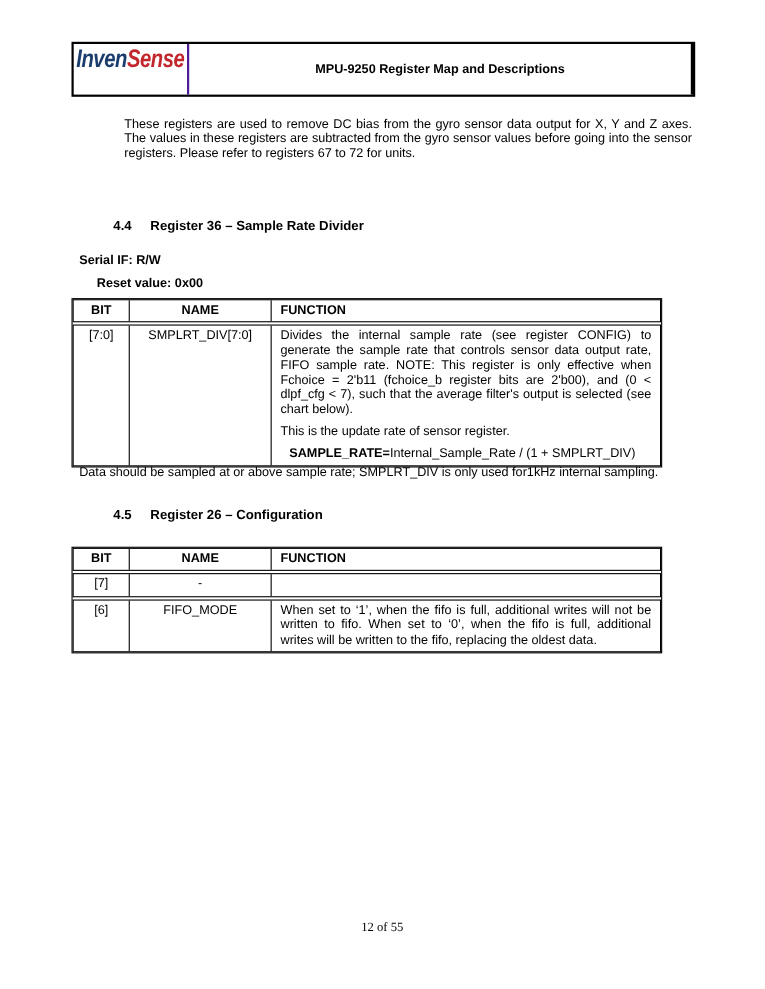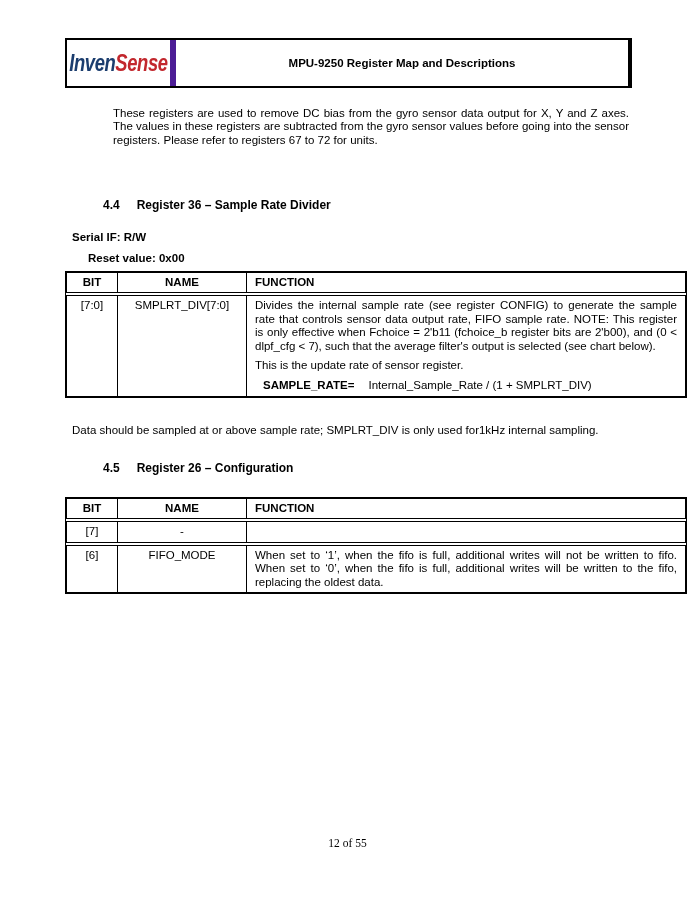--- a/index.html
+++ b/index.html
@@ -6,52 +6,52 @@
   .page {
     position:relative; width:695px; height:899px; background:#fff;
     font-family:"Liberation Sans","DejaVu Sans",sans-serif; color:#000;
     font-size:11.5px; overflow:hidden;
   }
   
   .doc-header {
     position:absolute; left:65px; top:38px; width:567px; height:50px;
     border:2px solid #000; box-sizing:border-box; display:flex; background:#fff;
   }
-  .hdr-logo { width:103px; flex:0 0 103px; border-right:6px solid #4c1d95; display:flex; align-items:center; justify-content:center; }
+  .hdr-logo { width:103px; flex:0 0 103px; border-right:2px solid #4c1d95; display:flex; justify-content:center; }
   .logo-text { font-size:23px; font-weight:bold; font-style:italic; letter-spacing:-0.5px; transform:scaleX(0.8); white-space:nowrap; }
   .hdr-title { flex:1; border-right:2px solid #000; display:flex; align-items:center; justify-content:center; font-weight:bold; font-size:11.5px; text-align:left; }
   .hdr-info { width:175px; flex:0 0 175px; padding:5px 4px 0 8px; font-size:9.5px; line-height:12.5px; box-sizing:border-box; }
   
   .intro { position:absolute; left:113px; top:107px; width:516px; text-align:justify; line-height:13.4px; }
   .h-sec { position:absolute; font-weight:bold; font-size:12px; white-space:nowrap; }
   #h44 { left:103px; top:198px; }
   #h45 { left:103px; top:461px; }
   .sec-title { margin-left:17px; }
   .b-line { position:absolute; font-weight:bold; white-space:nowrap; }
   #serial-if { left:72px; top:231px; }
   #reset-val { left:72px; top:252px;margin-left:16px; }
   .note-line { position:absolute; left:72px; top:424px; white-space:nowrap; }
   .footer { position:absolute; left:0; top:837px; width:695px; text-align:center;font-family:Liberation Serif, serif; }
   
   .reg-table {
-    position:absolute; left:65px; width:622px; box-sizing:border-box;
+    position:absolute; left:65px; width:537px; box-sizing:border-box;
     border:1px solid #000; display:flex; flex-direction:column; gap:2px; background:#fff;
   }
   #table-25 { top:271px; }
   #table-26 { top:497px; }
   .reg-row { display:flex; border:1px solid #000; line-height:13.4px; }
   .c-bit  { width:46px;  flex:0 0 46px;  border-right:1px solid #000; text-align:center; padding:3px 2px; box-sizing:content-box; }
   .c-name { width:120px; flex:0 0 120px; border-right:1px solid #000; text-align:center; padding:3px 4px; }
   .c-func { flex:1; padding:3px 8px; }
   .hdr-row { font-weight:bold; }
   .just { text-align:justify; }
   .func-p2 { margin-top:6px; }
   .formula { margin-top:7px; padding-left:8px; white-space:nowrap; }
   .formula-label { font-weight:bold; }
-  .formula-value { margin-left:14px; }
+  .formula-value { }
 </style>
 </head>
 <body>
 
 <div class="page">
 
   <div class="doc-header">
     <div class="hdr-logo">
       <span class="logo-text"><span id="logo-p1" style="color: rgb(27, 61, 110);">Inven</span><span id="logo-p2" style="color: rgb(194, 39, 45);">Sense</span></span>
     </div>

